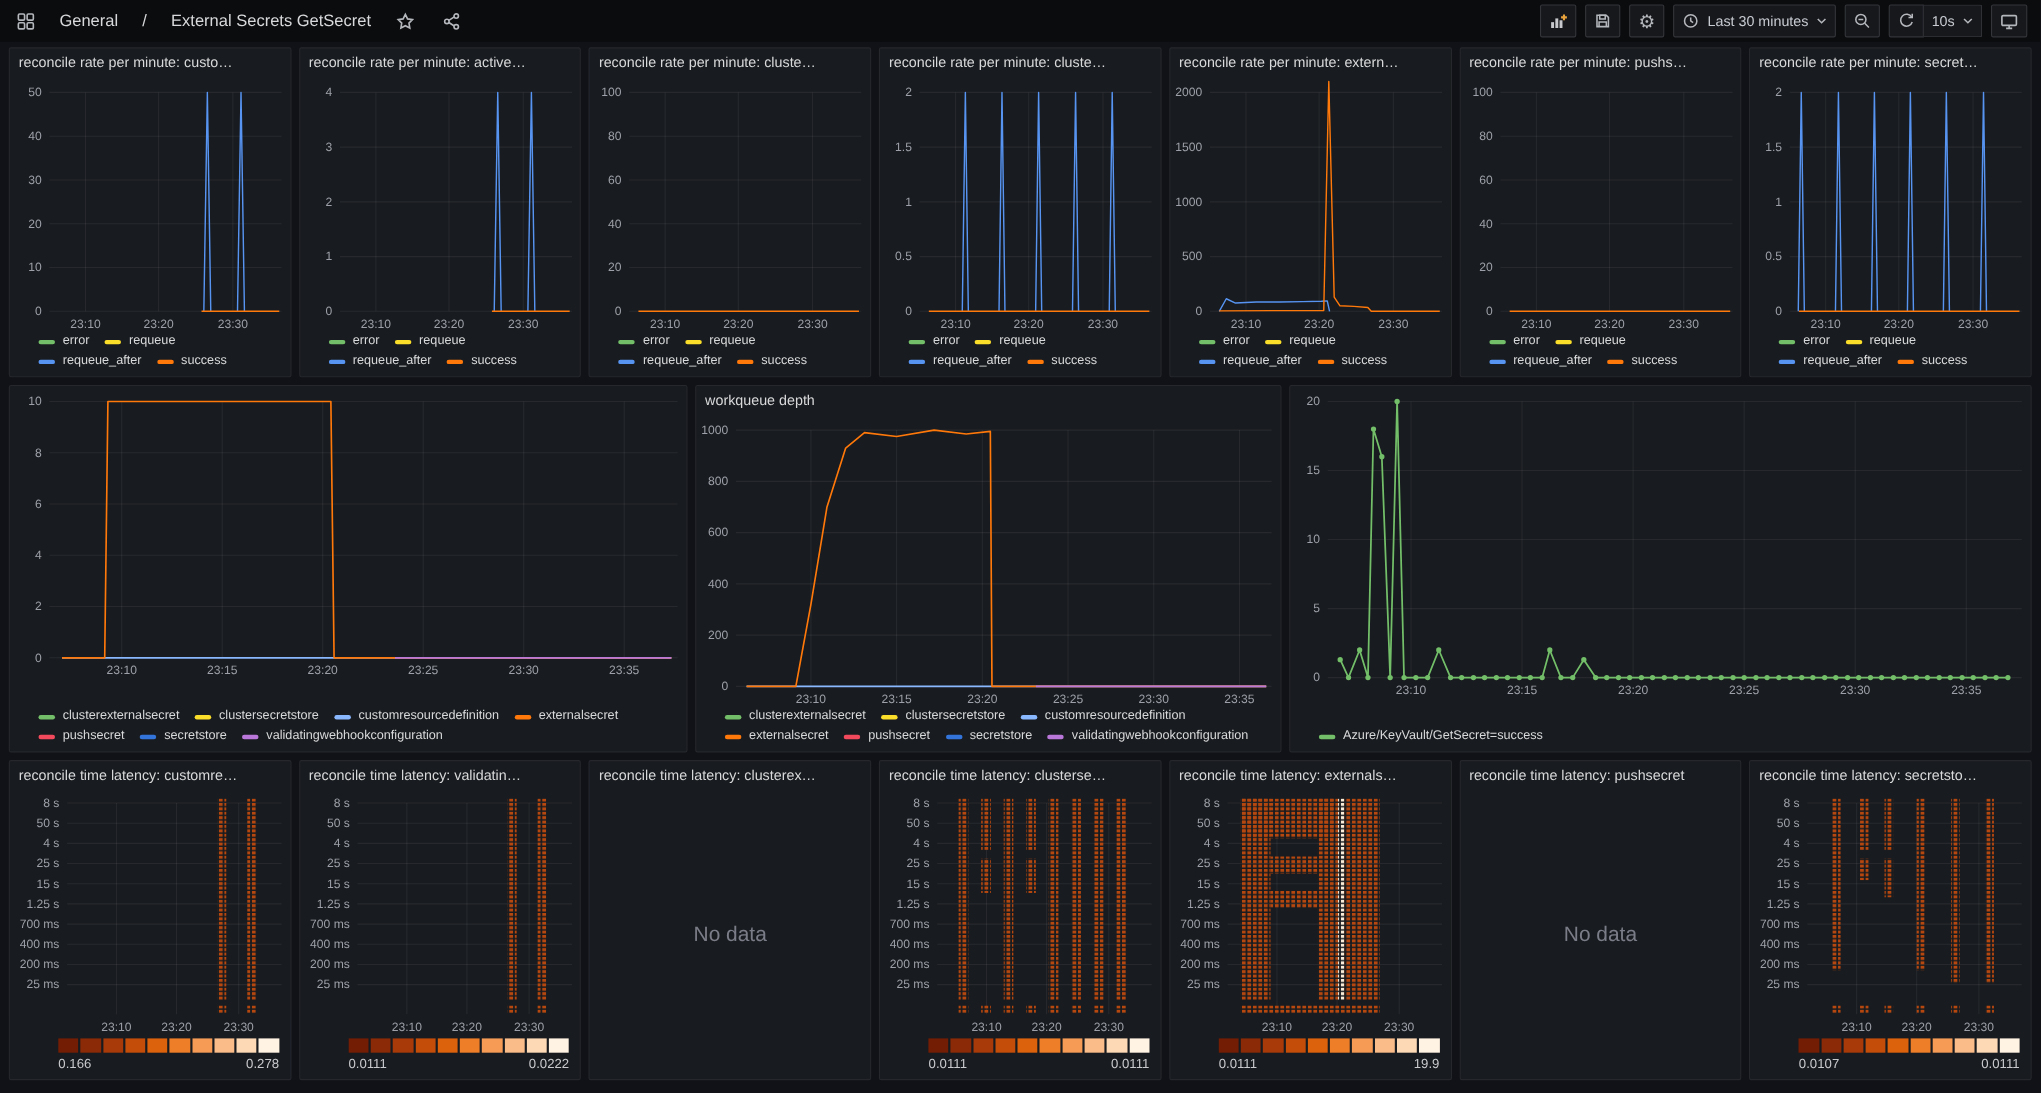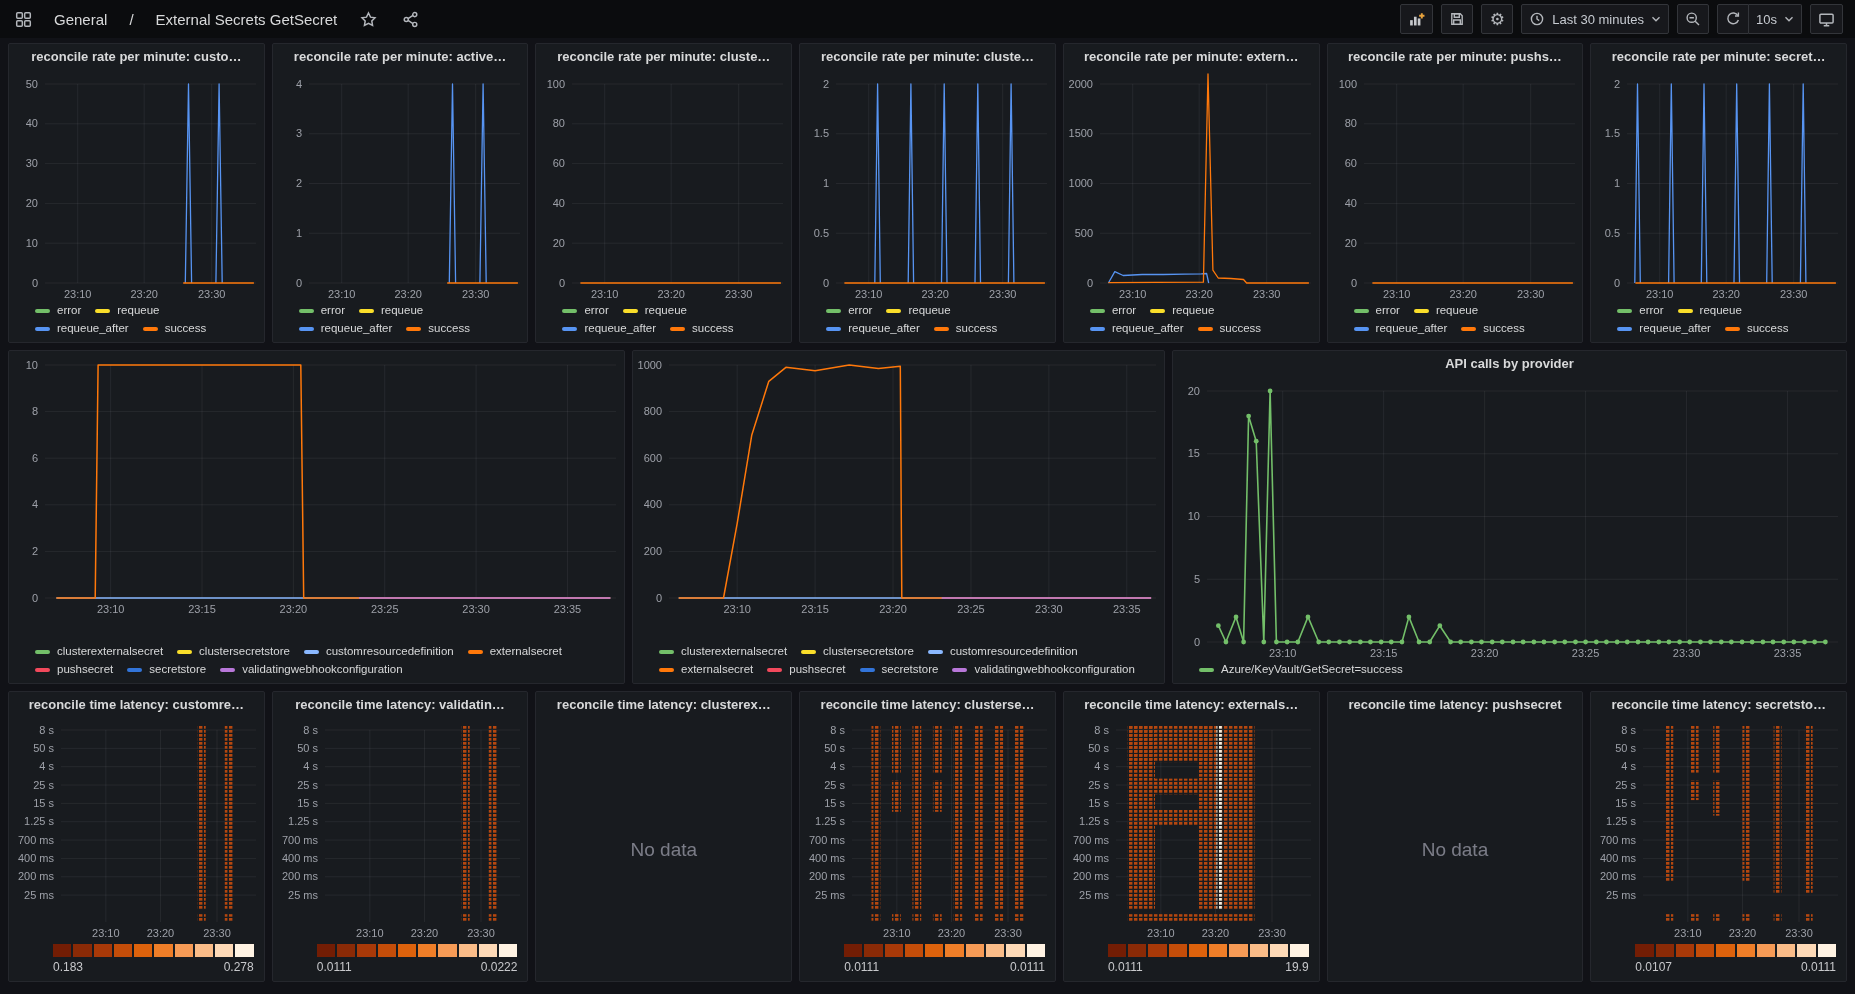--- a/index.html
+++ b/index.html
@@ -20,21 +20,21 @@
   .btn-group{display:flex;}
   .btn-group .tbtn:first-child{border-radius:2px 0 0 2px;}
   .btn-group .tbtn:last-child{border-radius:0 2px 2px 0;border-left:none;}
   .gear-glyph{font-size:17px;line-height:1;color:#b4b7bc;}
 
   
   #dash{padding:5px 8px 6px 8px;display:flex;flex-direction:column;gap:7px;box-sizing:border-box;background:#111217;height:956px;}
   .row{display:flex;gap:7px;min-height:0;}
   .r1{height:300px;} .r2{height:334px;} .r3{height:291px;}
   .panel{background:#181b1f;border:1px solid #25272d;border-radius:2px;display:flex;flex-direction:column;flex:1 1 0;min-width:0;overflow:hidden;}
-  .ptitle{height:26px;line-height:26px;text-align:center;font-size:13px;font-weight:700;color:#d8d9da;white-space:nowrap;overflow:hidden;margin:0 8px;flex:none;}
+  .ptitle{height:26px;line-height:26px;text-align:left;font-size:13px;font-weight:400;color:#d8d9da;white-space:nowrap;overflow:hidden;margin:0 8px;flex:none;}
   .plot{flex:1 1 auto;min-height:0;position:relative;}
   .plot svg{position:absolute;left:0;top:0;}
   .legend{padding:0 8px 6px 26px;display:flex;flex-wrap:wrap;column-gap:14px;row-gap:3px;font-size:11.5px;color:#d8d9da;line-height:15px;flex:none;align-content:flex-start;}
   .legend-item{display:inline-flex;align-items:center;white-space:nowrap;}
   .sw{display:inline-block;width:15px;height:4px;border-radius:2px;margin-right:7px;}
   .nodata{flex:1;display:flex;align-items:center;justify-content:center;color:rgba(204,204,220,.55);font-size:19px;}
   .scalebar{display:flex;gap:2px;height:13px;margin:2px 10px 0 44px;flex:none;}
   .scalebar span{flex:1;}
   .scalelabels{display:flex;justify-content:space-between;margin:3px 10px 7px 44px;font-size:12px;color:#c8c9cc;flex:none;}
 </style>
@@ -502,20 +502,21 @@
             <span class="sw" data-interactable="false" style="background: rgb(50, 116, 217);"></span>
             <span data-interactable="false">secretstore</span>
           </span>
           <span class="legend-item" data-interactable="true">
             <span class="sw" data-interactable="false" style="background: rgb(184, 119, 217);"></span>
             <span data-interactable="false">validatingwebhookconfiguration</span>
           </span>
         </div>
       </section>
       <section class="panel" data-interactable="false" style="flex: 531 1 0px;">
+        <h2 class="ptitle" data-interactable="true">workqueue depth</h2>
         <div class="plot" data-interactable="true">
           <svg width="531" height="267" viewBox="0 0 531 267">
             <line x1="104.18" y1="14" x2="104.18" y2="247" stroke="rgba(204,204,220,0.08)" stroke-width="1"></line>
             <text x="104.18" y="262" fill="#9da0a8" font-size="11" text-anchor="middle">23:10</text>
             <line x1="182.1" y1="14" x2="182.1" y2="247" stroke="rgba(204,204,220,0.08)" stroke-width="1"></line>
             <text x="182.1" y="262" fill="#9da0a8" font-size="11" text-anchor="middle">23:15</text>
             <line x1="260.02" y1="14" x2="260.02" y2="247" stroke="rgba(204,204,220,0.08)" stroke-width="1"></line>
             <text x="260.02" y="262" fill="#9da0a8" font-size="11" text-anchor="middle">23:20</text>
             <line x1="337.94" y1="14" x2="337.94" y2="247" stroke="rgba(204,204,220,0.08)" stroke-width="1"></line>
             <text x="337.94" y="262" fill="#9da0a8" font-size="11" text-anchor="middle">23:25</text>
@@ -565,21 +566,20 @@
             <span class="sw" data-interactable="false" style="background: rgb(50, 116, 217);"></span>
             <span data-interactable="false">secretstore</span>
           </span>
           <span class="legend-item" data-interactable="true">
             <span class="sw" data-interactable="false" style="background: rgb(184, 119, 217);"></span>
             <span data-interactable="false">validatingwebhookconfiguration</span>
           </span>
         </div>
       </section>
       <section class="panel" data-interactable="false" style="flex: 673 1 0px;">
-        <h2 class="ptitle" data-interactable="true">API calls by provider</h2>
         <div class="plot" data-interactable="true">
           <svg width="673" height="285" viewBox="0 0 673 285">
             <line x1="109.72" y1="14" x2="109.72" y2="265" stroke="rgba(204,204,220,0.08)" stroke-width="1"></line>
             <text x="109.72" y="280" fill="#9da0a8" font-size="11" text-anchor="middle">23:10</text>
             <line x1="210.68" y1="14" x2="210.68" y2="265" stroke="rgba(204,204,220,0.08)" stroke-width="1"></line>
             <text x="210.68" y="280" fill="#9da0a8" font-size="11" text-anchor="middle">23:15</text>
             <line x1="311.64" y1="14" x2="311.64" y2="265" stroke="rgba(204,204,220,0.08)" stroke-width="1"></line>
             <text x="311.64" y="280" fill="#9da0a8" font-size="11" text-anchor="middle">23:20</text>
             <line x1="412.59999999999997" y1="14" x2="412.59999999999997" y2="265" stroke="rgba(204,204,220,0.08)" stroke-width="1"></line>
             <text x="412.59999999999997" y="280" fill="#9da0a8" font-size="11" text-anchor="middle">23:25</text>
@@ -721,21 +721,21 @@
           <span data-interactable="false" style="background: rgb(168, 57, 8);"></span>
           <span data-interactable="false" style="background: rgb(196, 77, 9);"></span>
           <span data-interactable="false" style="background: rgb(221, 98, 12);"></span>
           <span data-interactable="false" style="background: rgb(239, 126, 40);"></span>
           <span data-interactable="false" style="background: rgb(246, 155, 86);"></span>
           <span data-interactable="false" style="background: rgb(250, 188, 136);"></span>
           <span data-interactable="false" style="background: rgb(253, 217, 182);"></span>
           <span data-interactable="false" style="background: rgb(255, 243, 227);"></span>
         </div>
         <div class="scalelabels" data-interactable="false">
-          <span data-interactable="false">0.183</span>
+          <span data-interactable="false">0.166</span>
           <span data-interactable="false">0.278</span>
         </div>
       </section>
       <section class="panel" data-interactable="false">
         <h2 class="ptitle" data-interactable="true">reconcile time latency: validatin…</h2>
         <div class="plot" data-interactable="true">
           <svg width="255" height="224" viewBox="0 0 255 224">
             <line x1="96.85" y1="12" x2="96.85" y2="204" stroke="rgba(204,204,220,0.08)" stroke-width="1"></line>
             <text x="96.85" y="219" fill="#9da0a8" font-size="11" text-anchor="middle">23:10</text>
             <line x1="151.45" y1="12" x2="151.45" y2="204" stroke="rgba(204,204,220,0.08)" stroke-width="1"></line>

